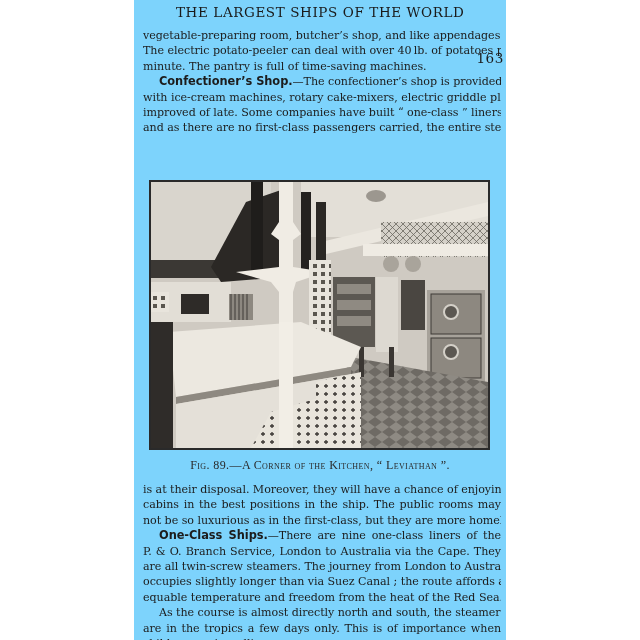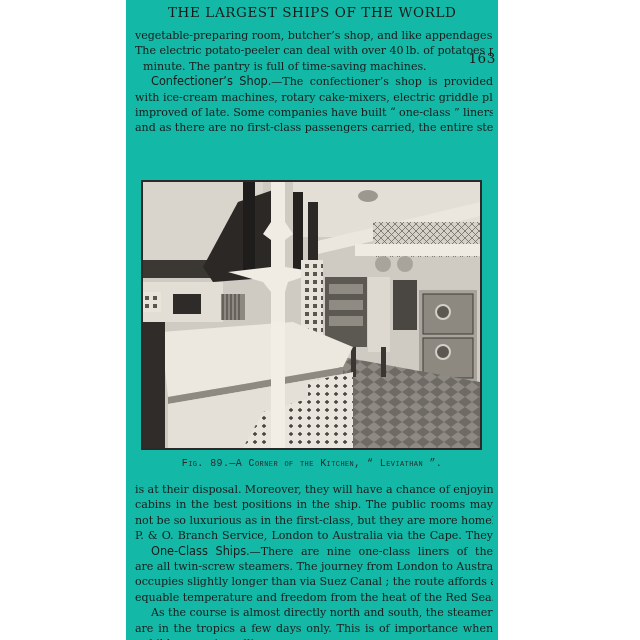--- a/index.html
+++ b/index.html
@@ -5,25 +5,25 @@
     html, body {
       margin: 0;
       padding: 0;
       width: 640px;
       height: 640px;
       background: #ffffff;
       overflow: hidden;
     }
     .page {
       position: absolute;
-      left: 126px;
+      left: 134px;
       top: 0;
       width: 372px;
       height: 640px;
-      background: #14b8a6;
+      background: #7dd3fc;
     }
     .header {
       position: absolute;
       left: 42px;
       top: 4px;
       width: 328px;
       font-family: "DejaVu Serif", serif;
       font-size: 13.5px;
       letter-spacing: 0.6px;
       color: #1a1a1a;
@@ -43,45 +43,45 @@
       letter-spacing: -0.05px;
     }
     .body-text .line {
       display: block;
       text-align: justify;
       text-align-last: justify;
       white-space: nowrap;
       height: 15.4px;
       overflow: hidden;
     }
-    .body-text .line.last { text-align-last: left; margin-left: 8px; }
+    .body-text .line.last { text-align-last: left; }
     .body-text .line.indent { padding-left: 16px; }
-    .bold { font-family: "DejaVu Sans", sans-serif; font-weight: normal; font-size: 11.4px; }
+    .bold { font-family: "DejaVu Sans", sans-serif; font-weight: bold; font-size: 11.4px; }
     .block1 { top: 28px; }
     .block2 { top: 458px; }
 
     .figure {
       position: absolute;
       left: 15px;
       top: 180px;
       width: 341px;
       height: 270px;
       border: 2px solid #2a2a2a;
       box-sizing: border-box;
       overflow: hidden;
       background: #bdb8b0;
     }
     .caption {
       position: absolute;
       left: 0;
       width: 372px;
       top: 458px;
       text-align: center;
-      font-family: Liberation Mono, monospace;
-      font-size: 10px;
+      font-family: Liberation Serif, serif;
+      font-size: 12px;
       letter-spacing: 0.4px;
       color: #2a2a2a;
       font-variant: small-caps;
     }
     .block2 { top: 482px; }
   </style>
 </head>
 <body>
 
 <div class="page">
@@ -185,22 +185,22 @@
     </svg>
   </div>
 
   <div class="caption">Fig. 89.—A Corner of the Kitchen, “ Leviathan ”.</div>
 
   <div class="body-text block2">
     <span class="line">is at their disposal.  Moreover, they will have a chance of enjoying</span>
     <span class="line">cabins in the best positions in the ship.  The public rooms may</span>
     <span class="line">not be so luxurious as in the first-class, but they are more homely.</span>
 
+    <span class="line indent"><span class="bold">One-Class Ships.</span><span>—There are nine one-class liners of the</span></span>
     <span class="line">P. &amp; O. Branch Service, London to Australia via the Cape.  They</span>
-    <span class="line indent"><span class="bold">One-Class Ships.</span><span>—There are nine one-class liners of the</span></span>
     <span class="line">are all twin-screw steamers.  The journey from London to Australia</span>
     <span class="line">occupies slightly longer than via Suez Canal ;  the route affords an</span>
     <span class="line">equable temperature and freedom from the heat of the Red Sea.</span>
 
     <span class="line indent">As the course is almost directly north and south, the steamers</span>
     <span class="line">are in the tropics a few days only.  This is of importance when</span>
     <span class="line last">children are travelling.</span>
   </div>
 
 </div>

